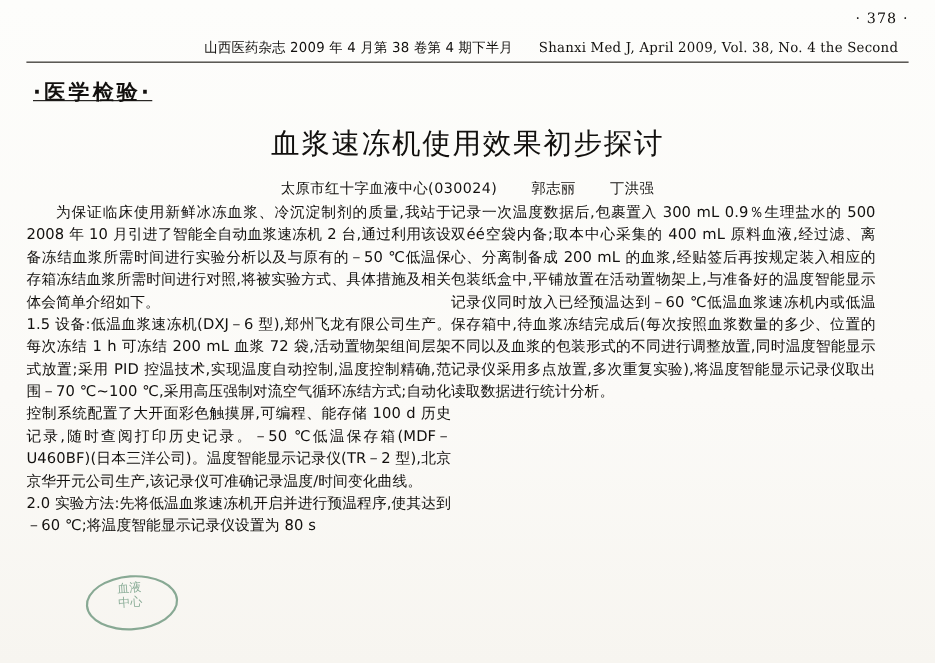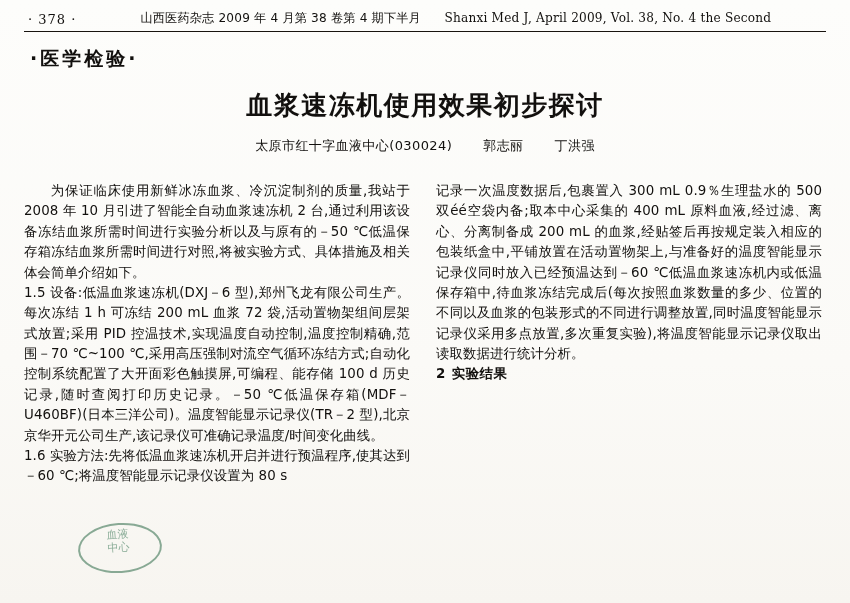--- a/index.html
+++ b/index.html
@@ -27,20 +27,21 @@
 
   
   .runhead {
     display: flex;
     align-items: flex-end;
     gap: 10px;
     font-size: 12.5px;
     letter-spacing: 0.2px;
     padding-bottom: 3px;
     white-space: nowrap;
+    flex-direction: column;
   }
   .folio {
     font-size: 13px;
     font-family: "DejaVu Serif", serif;
     letter-spacing: 1px;
     padding-left: 4px;
     flex: 0 0 auto;
   }
   .runhead-mid {
     flex: 1 1 auto;
@@ -61,45 +62,45 @@
     margin: 1px 0 14px 0;
   }
 
   
   .kicker {
     font-size: 19px;
     font-weight: bold;
     letter-spacing: 3px;
     margin: 2px 0 4px 6px;
     font-family: "DejaVu Sans", sans-serif;
+    text-decoration: underline;
   }
 
   .title {
     text-align: center;
     font-size: 26px;
-    font-weight: bold;
+    font-weight: normal;
     letter-spacing: 1.5px;
     margin: 16px 0 14px 0;
     font-family: "DejaVu Serif", serif;
   }
   .byline {
     text-align: center;
     font-size: 13px;
     letter-spacing: 0.4px;
-    margin-bottom: 26px;
+    margin-bottom: 4px;
   }
   .byline .gap {
     display: inline-block;
     width: 22px;
   }
 
   
   .cols {
     display: flex;
-    gap: 26px;
     position: relative;
   }
   .col {
     width: 386px;
     flex: 0 0 386px;
     font-size: 13.4px;
     line-height: 1.52;
     text-align: justify;
     text-justify: inter-character;
     letter-spacing: 0.1px;
@@ -187,31 +188,28 @@
     <div class="col">
       <p class="indent">为保证临床使用新鲜冰冻血浆、冷沉淀制剂的质量,我站于 2008 年 10 月引进了智能全自动血浆速冻机 2 台,通过利用该设备冻结血浆所需时间进行实验分析以及与原有的－50 ℃低温保存箱冻结血浆所需时间进行对照,将被实验方式、具体措施及相关体会简单介绍如下。</p>
 
 
       <p class="hang">
         <span class="num">1.5</span>
         <span>设备:低温血浆速冻机(DXJ－6 型),郑州飞龙有限公司生产。每次冻结 1 h 可冻结 200 mL 血浆 72 袋,活动置物架组间层架式放置;采用 PID 控温技术,实现温度自动控制,温度控制精确,范围－70 ℃~100 ℃,采用高压强制对流空气循环冻结方式;自动化控制系统配置了大开面彩色触摸屏,可编程、能存储 100 d 历史记录,随时查阅打印历史记录。－50 ℃低温保存箱(MDF－U460BF)(日本三洋公司)。温度智能显示记录仪(TR－2 型),北京京华开元公司生产,该记录仪可准确记录温度/时间变化曲线。</span>
       </p>
 
       <p class="hang">
-        <span class="num">1.6</span>
+        <span class="num">2.0</span>
         <span>实验方法:先将低温血浆速冻机开启并进行预温程序,使其达到－60 ℃;将温度智能显示记录仪设置为 80 s</span>
       </p>
     </div>
 
     <div class="col">
       <p class="hang">记录一次温度数据后,包裹置入 300 mL 0.9％生理盐水的 500 双éé空袋内备;取本中心采集的 400 mL 原料血液,经过滤、离心、分离制备成 200 mL 的血浆,经贴签后再按规定装入相应的包装纸盒中,平铺放置在活动置物架上,与准备好的温度智能显示记录仪同时放入已经预温达到－60 ℃低温血浆速冻机内或低温保存箱中,待血浆冻结完成后(每次按照血浆数量的多少、位置的不同以及血浆的包装形式的不同进行调整放置,同时温度智能显示记录仪采用多点放置,多次重复实验),将温度智能显示记录仪取出读取数据进行统计分析。</p>
 
-      <p class="heading">
-        <span class="num">2</span><span>实验结果</span>
-      </p>
 
     </div>
 
   </div>
 
   <div class="stamp">
     <div class="oval"></div>
     <div class="stxt">
       <div>血液</div>
       <div>中心</div>

